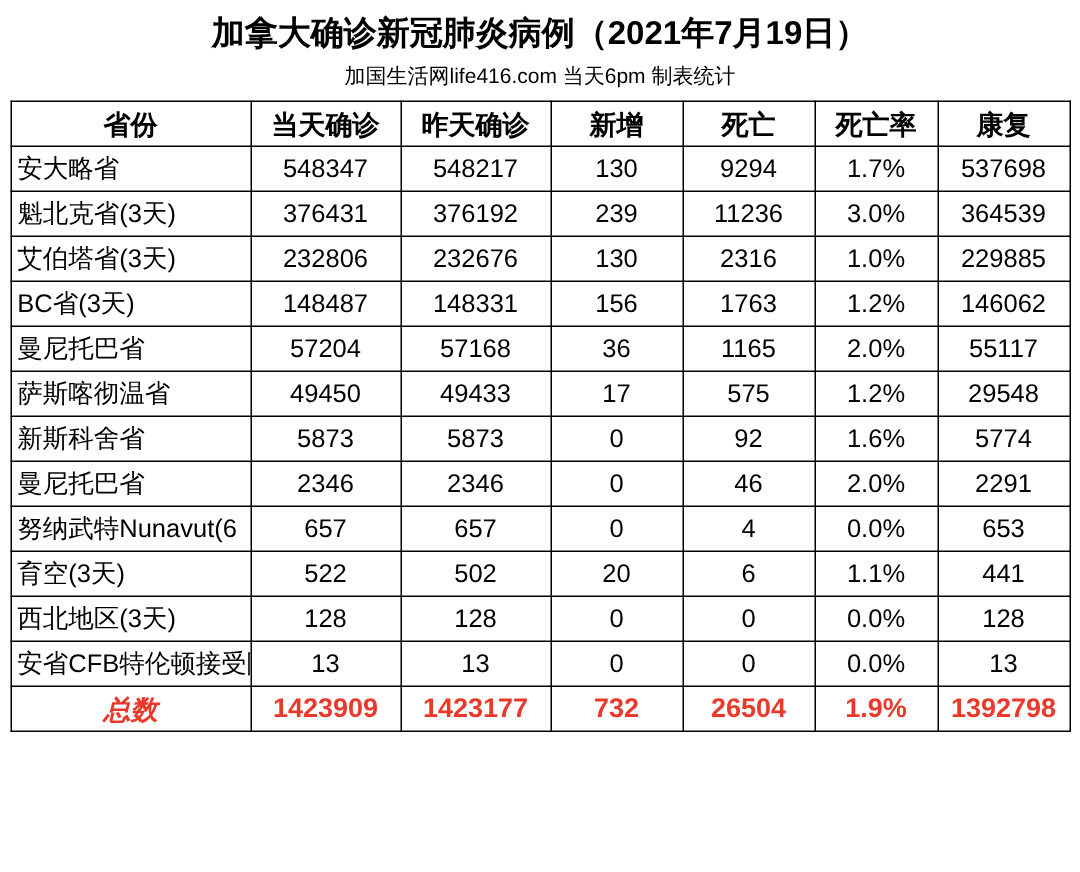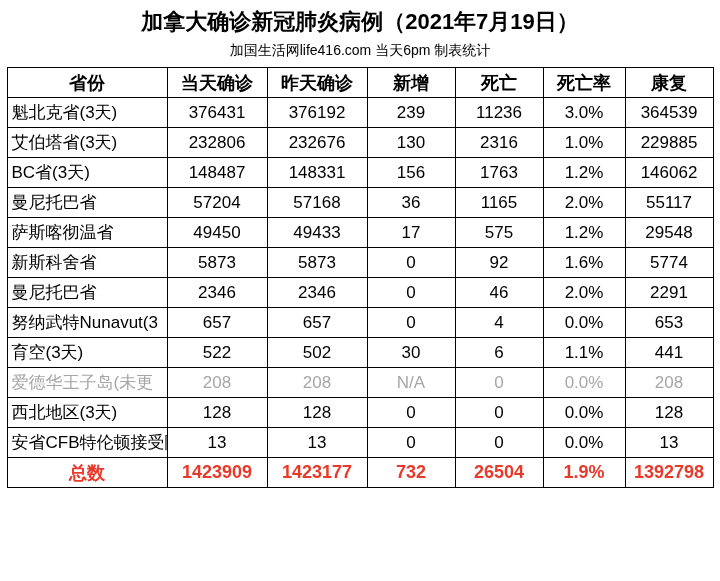--- a/index.html
+++ b/index.html
@@ -81,20 +81,21 @@
   tr.dim td {
     color: #a6a6a6;
   }
   tr.total td {
     color: #e8392a;
     font-weight: bold;
     font-size: 18px;
   }
   tr.total td.c-prov {
     text-align: center;
+    font-style: italic;
   }
   .prov-sub {
     font-size: 15px;
   }
   .prov-small {
     font-size: 14px;
   }
 </style>
 </head>
 <body>
@@ -120,20 +121,29 @@
         <th>当天确诊</th>
         <th>昨天确诊</th>
         <th>新增</th>
         <th>死亡</th>
         <th>死亡率</th>
         <th>康复</th>
       </tr>
     </thead>
     <tbody>
       <tr>
+        <td class="c-prov">安大略省</td>
+        <td class="num">548347</td>
+        <td class="num">548217</td>
+        <td class="num">130</td>
+        <td class="num">9294</td>
+        <td class="num">1.7%</td>
+        <td class="num">537698</td>
+      </tr>
+      <tr>
         <td class="c-prov">魁北克省(3天)</td>
         <td class="num">376431</td>
         <td class="num">376192</td>
         <td class="num">239</td>
         <td class="num">11236</td>
         <td class="num">3.0%</td>
         <td class="num">364539</td>
       </tr>
       <tr>
         <td class="c-prov">艾伯塔省(3天)</td>
@@ -183,45 +193,36 @@
       <tr>
         <td class="c-prov">曼尼托巴省</td>
         <td class="num">2346</td>
         <td class="num">2346</td>
         <td class="num">0</td>
         <td class="num">46</td>
         <td class="num">2.0%</td>
         <td class="num">2291</td>
       </tr>
       <tr>
-        <td class="c-prov prov-sub">努纳武特Nunavut(3</td>
+        <td class="c-prov prov-sub">努纳武特Nunavut(6</td>
         <td class="num">657</td>
         <td class="num">657</td>
         <td class="num">0</td>
         <td class="num">4</td>
         <td class="num">0.0%</td>
         <td class="num">653</td>
       </tr>
       <tr>
         <td class="c-prov">育空(3天)</td>
         <td class="num">522</td>
         <td class="num">502</td>
-        <td class="num">30</td>
+        <td class="num">20</td>
         <td class="num">6</td>
         <td class="num">1.1%</td>
         <td class="num">441</td>
-      </tr>
-      <tr class="dim">
-        <td class="c-prov prov-sub">爱德华王子岛(未更</td>
-        <td class="num">208</td>
-        <td class="num">208</td>
-        <td class="num">N/A</td>
-        <td class="num">0</td>
-        <td class="num">0.0%</td>
-        <td class="num">208</td>
       </tr>
       <tr>
         <td class="c-prov">西北地区(3天)</td>
         <td class="num">128</td>
         <td class="num">128</td>
         <td class="num">0</td>
         <td class="num">0</td>
         <td class="num">0.0%</td>
         <td class="num">128</td>
       </tr>

